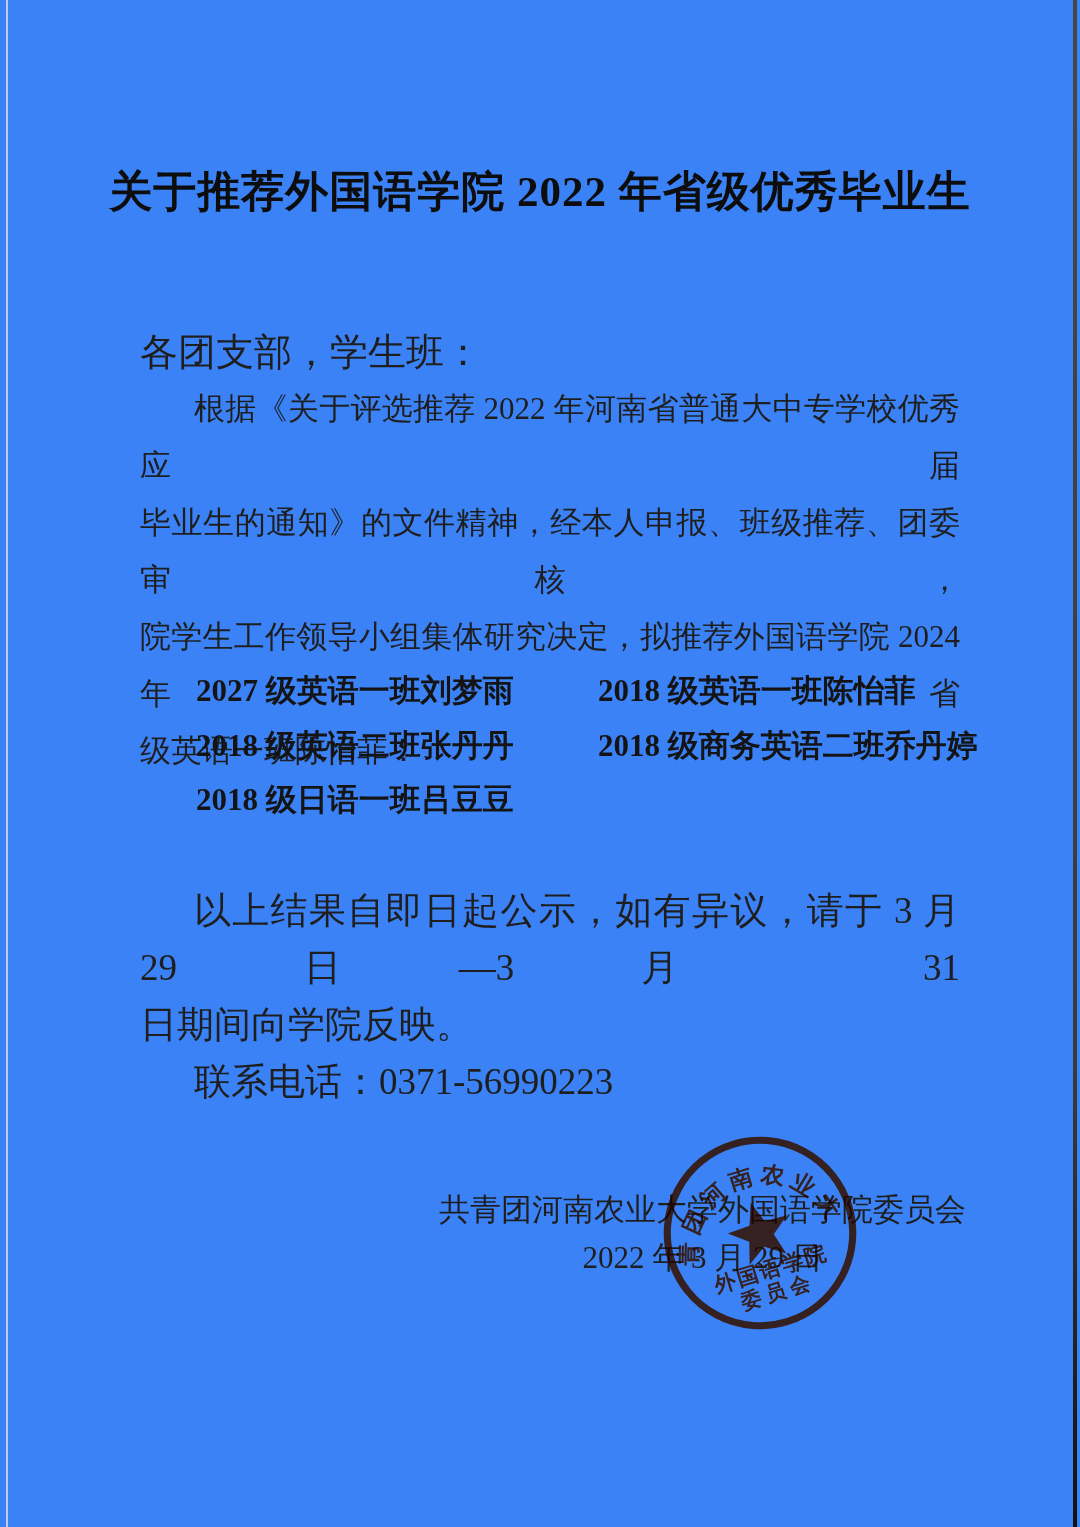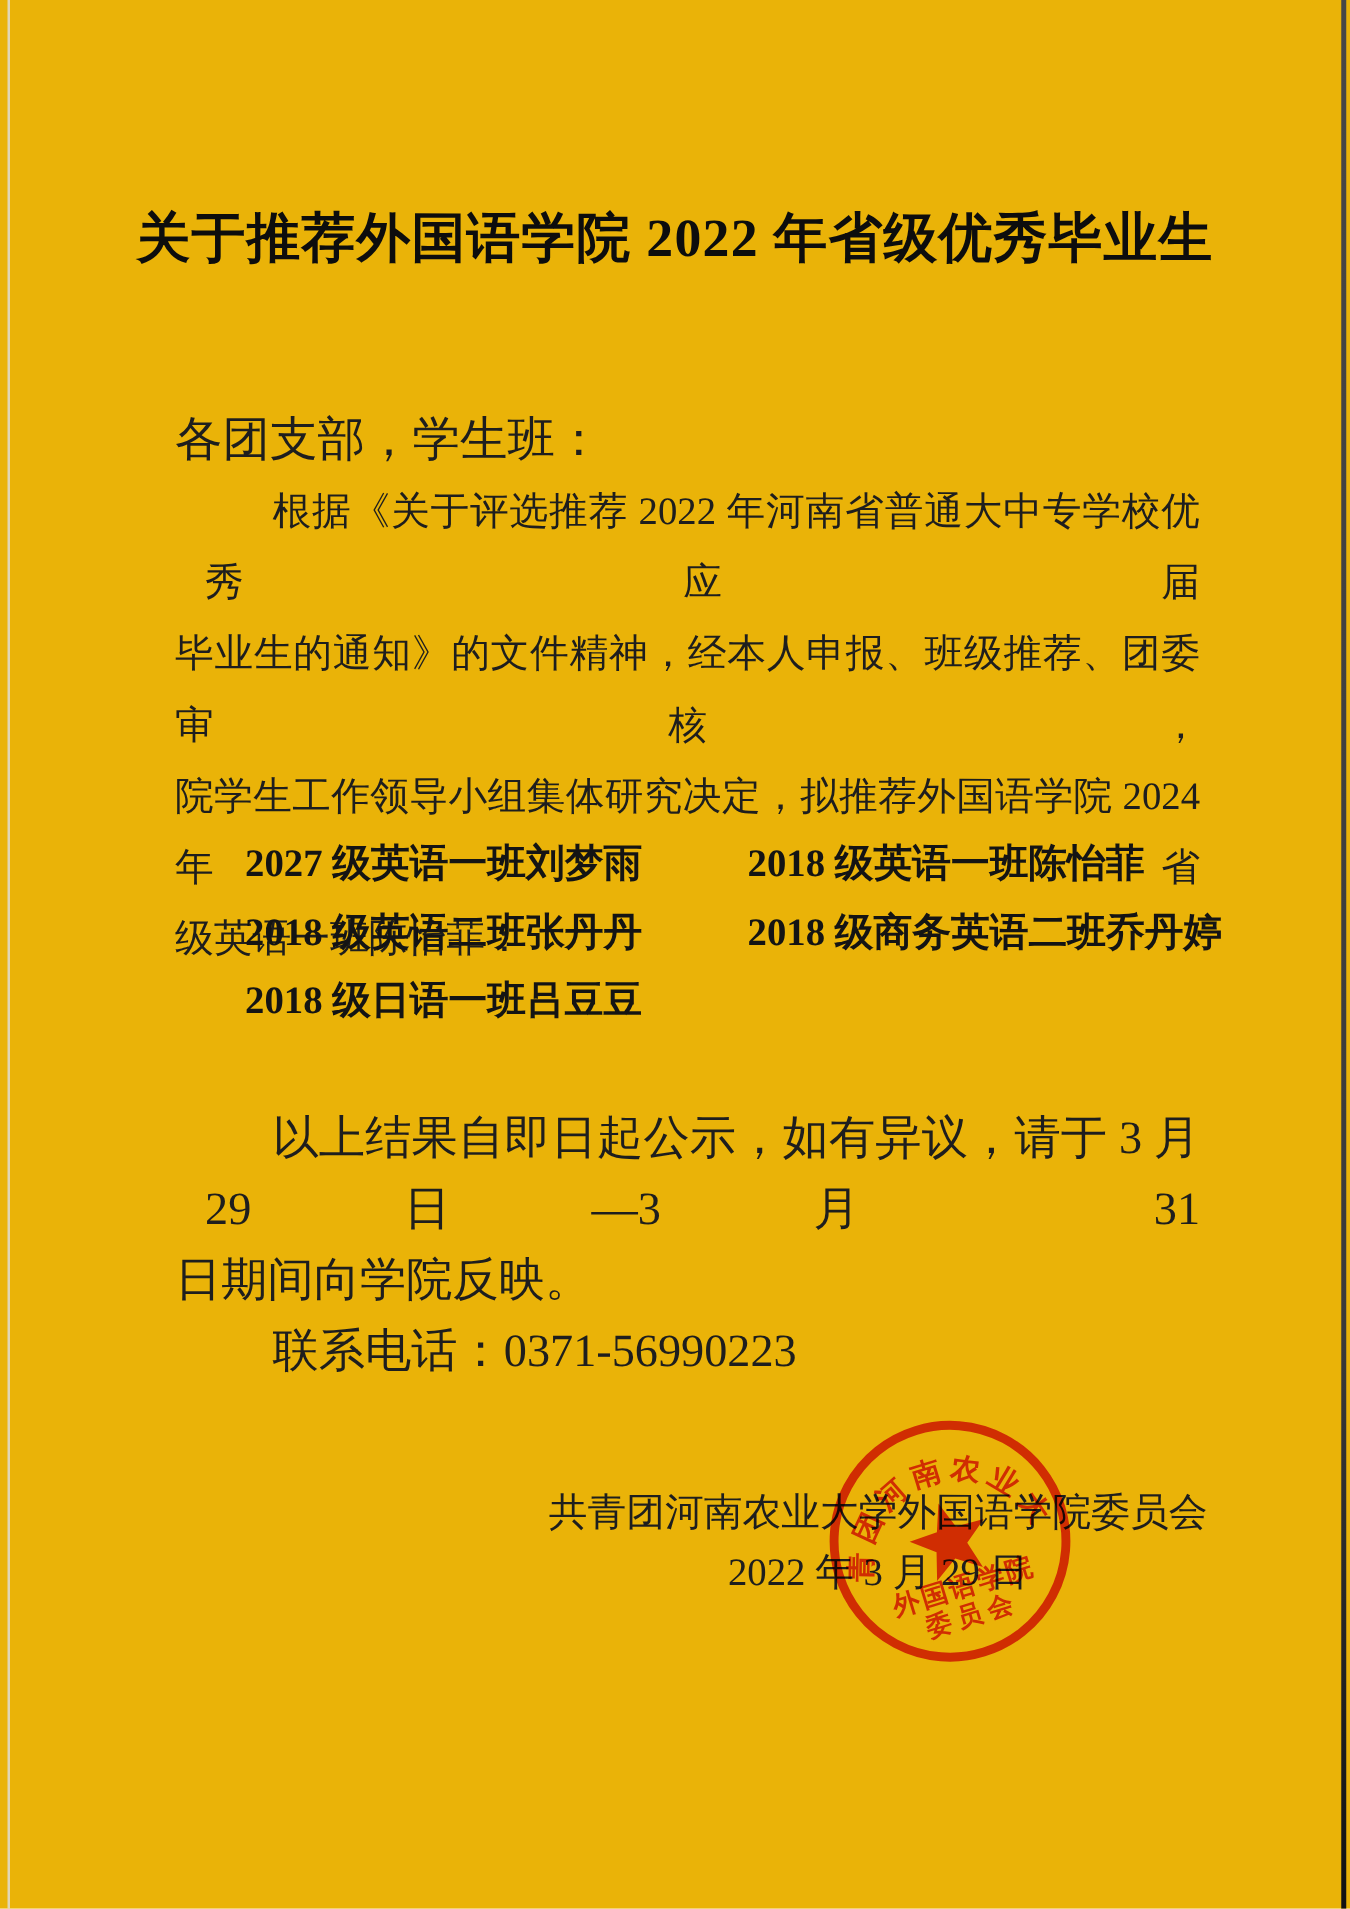--- a/index.html
+++ b/index.html
@@ -3,21 +3,21 @@
 <meta charset="utf-8">
 <style>
   html, body { margin: 0; padding: 0; background: #ffffff; }
   body {
     width: 1080px; height: 1527px;
     font-family: "Liberation Serif", "DejaVu Serif", serif;
     color: #1e1e1e;
     position: relative;
     overflow: hidden;
   }
-  .page { position: absolute; inset: 0; background: #eab308; text-decoration: underline; }
+  .page { position: absolute; inset: 0; background: #3b82f6; text-decoration: underline; }
 
   
   .edge-left {
     position: absolute; left: 6px; top: 0; width: 2px; height: 100%;
     background: #dedede; opacity: .8;
   }
   .edge-right {
     position: absolute; left: 1073px; top: 0; width: 4px; height: 100%;
     background: linear-gradient(#474747, #3a3a3a 70%, #111);
   }
@@ -40,21 +40,21 @@
   .para2 {
     position: absolute; top: 882px; left: 140px; width: 820px;
     font-size: 37px; line-height: 57px;
   }
   .bodyline { white-space: nowrap; }
   .bodyline.fill {
     white-space: normal;
     text-align: justify;
     text-align-last: justify;
   }
-  .bodyline.indent { text-indent: 54px; margin-left: 24px; }
+  .bodyline.indent { text-indent: 54px; }
 
   .names-col {
     position: absolute; top: 664px;
     font-size: 31px; line-height: 54.5px;
     font-weight: 700; color: #141414;
     white-space: nowrap;
   }
   .names-col.c1 { left: 196px; }
   .names-col.c2 { left: 598px; }
 

